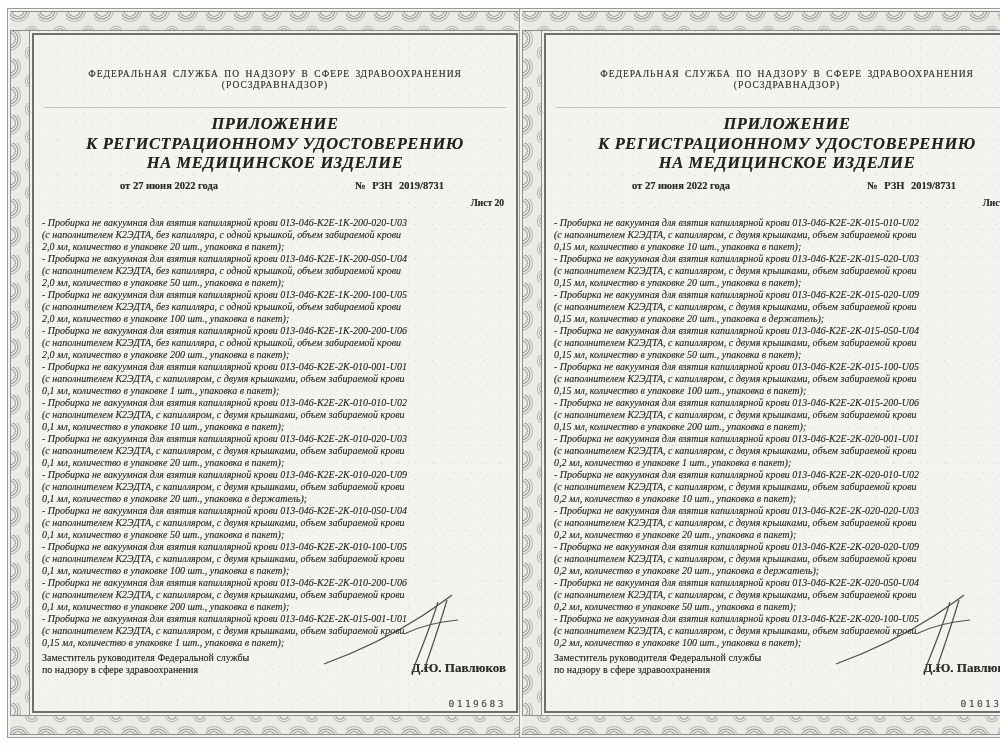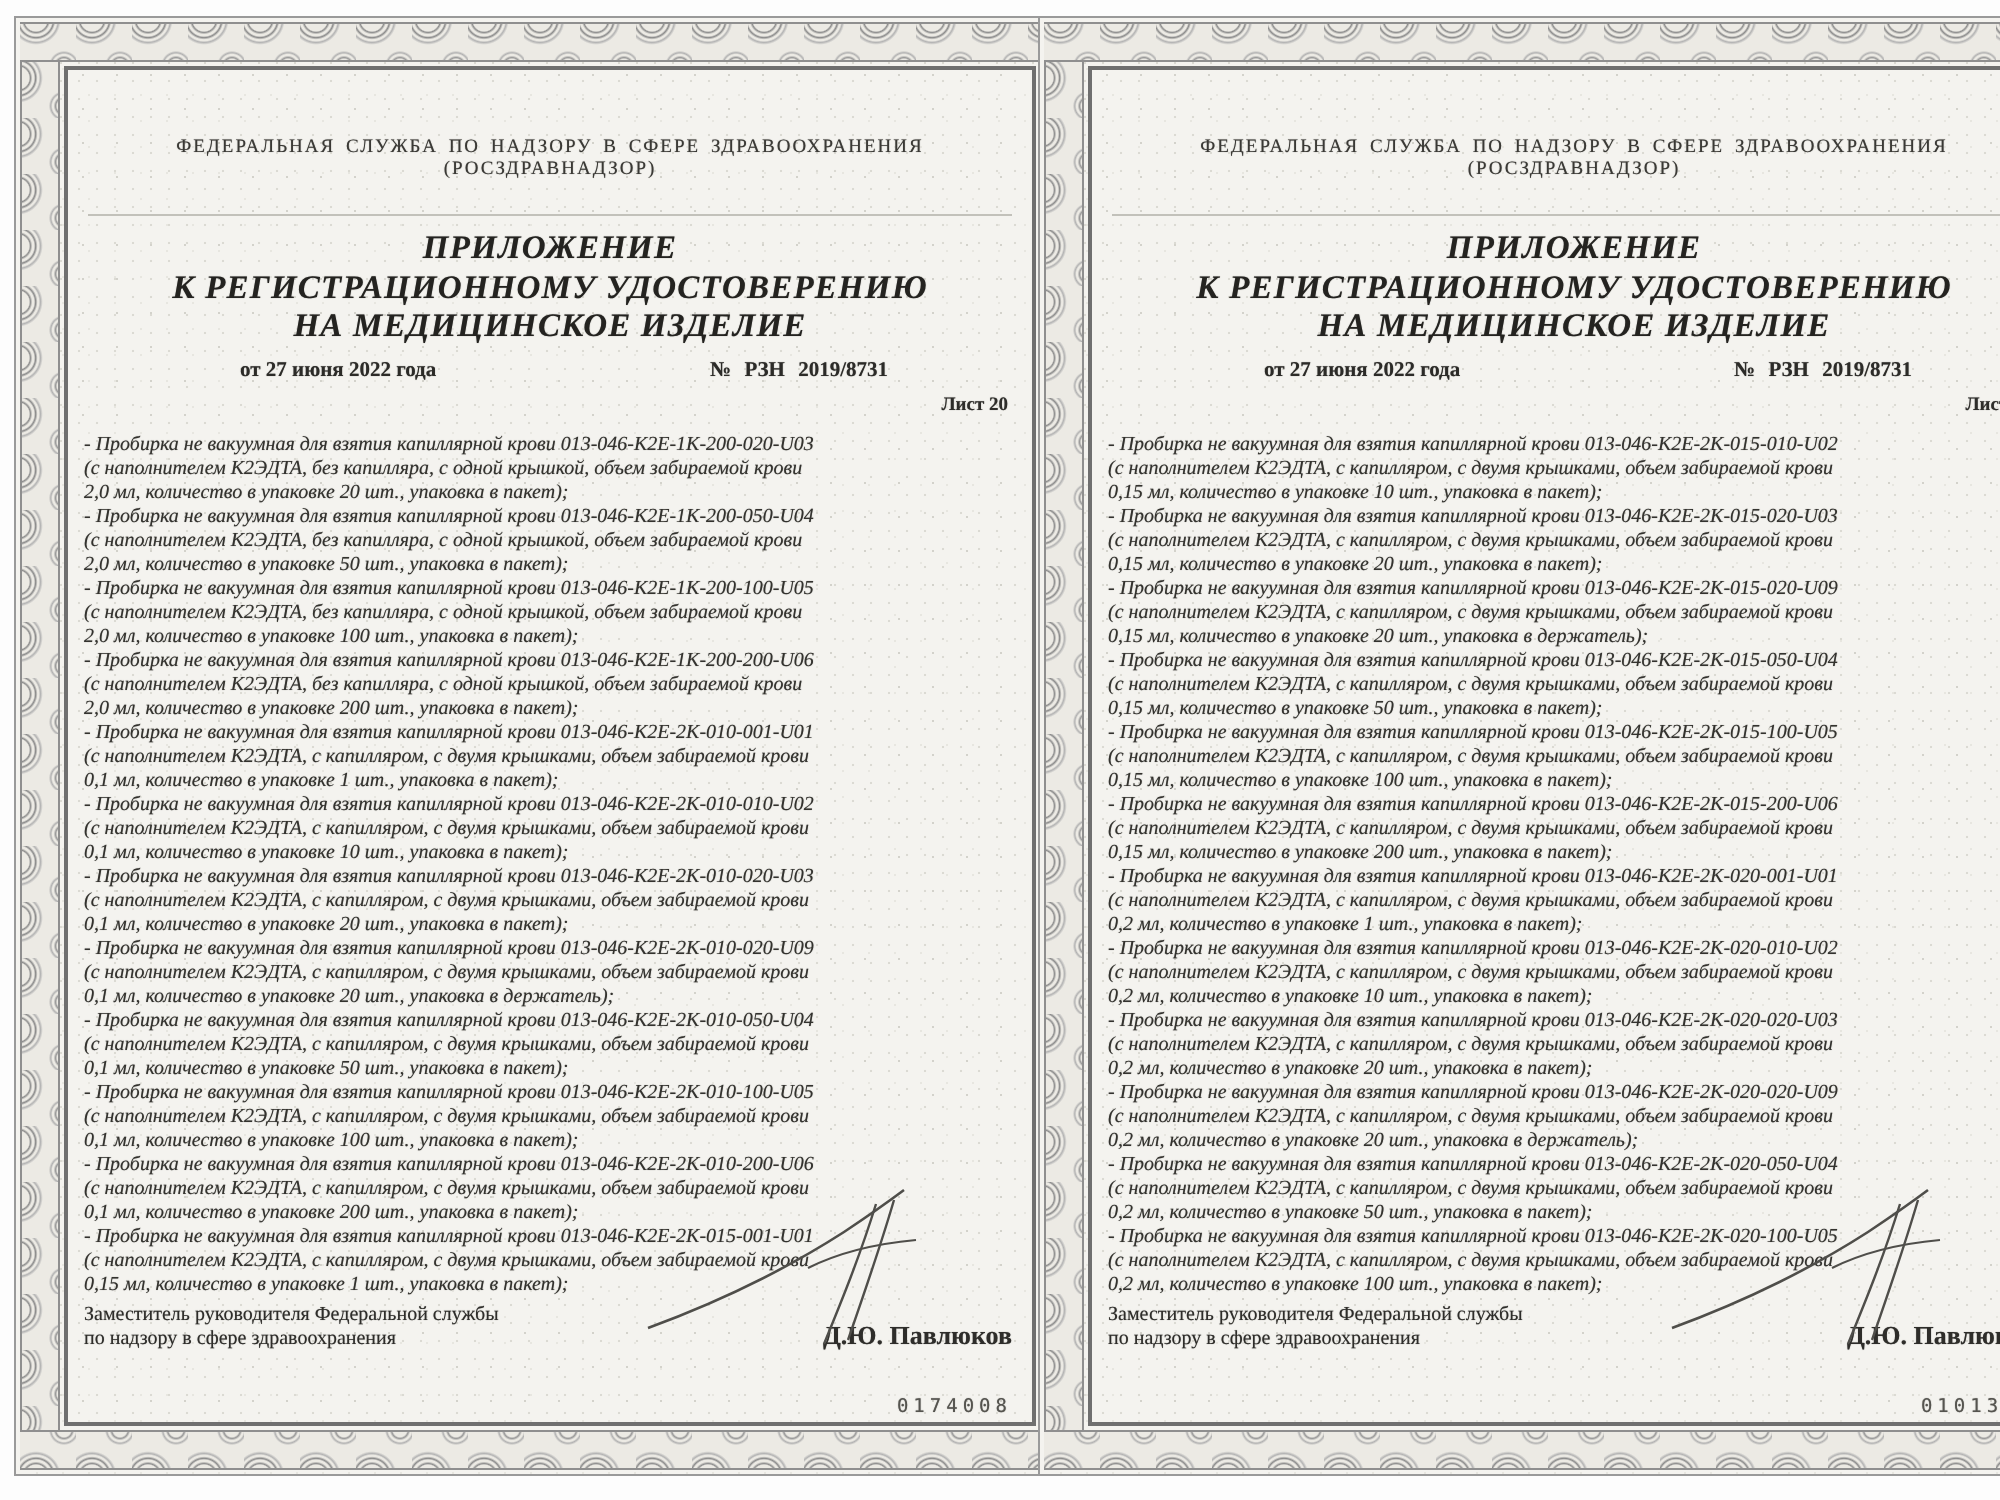--- a/index.html
+++ b/index.html
@@ -164,21 +164,21 @@
         <span class="signer-title">Заместитель руководителя Федеральной службы
 по надзору в сфере здравоохранения</span>
         <span class="signer-name">Д.Ю. Павлюков</span>
       </div>
       <svg class="sig" viewBox="0 0 170 85">
         <path d="M4,72 C42,58 74,42 102,24 C114,16 124,9 132,3" stroke="#4f4e4a" stroke-width="1.3" fill="none"></path>
         <path d="M92,80 C101,58 110,36 118,10" stroke="#4f4e4a" stroke-width="1.2" fill="none"></path>
         <path d="M104,78 C112,55 120,32 127,8" stroke="#4f4e4a" stroke-width="1.2" fill="none"></path>
         <path d="M84,42 C98,35 116,30 138,28" stroke="#4f4e4a" stroke-width="1.1" fill="none"></path>
       </svg>
-      <div class="serial">0174008</div>
+      <div class="serial">0119683</div>
     </div>
   </div>
 
   <div class="page page-right">
     <div class="band band-top"></div>
     <div class="band band-bottom"></div>
     <div class="band band-left"></div>
     <div class="band band-right"></div>
     <div class="inner">
       <div class="agency">ФЕДЕРАЛЬНАЯ СЛУЖБА ПО НАДЗОРУ В СФЕРЕ ЗДРАВООХРАНЕНИЯ

